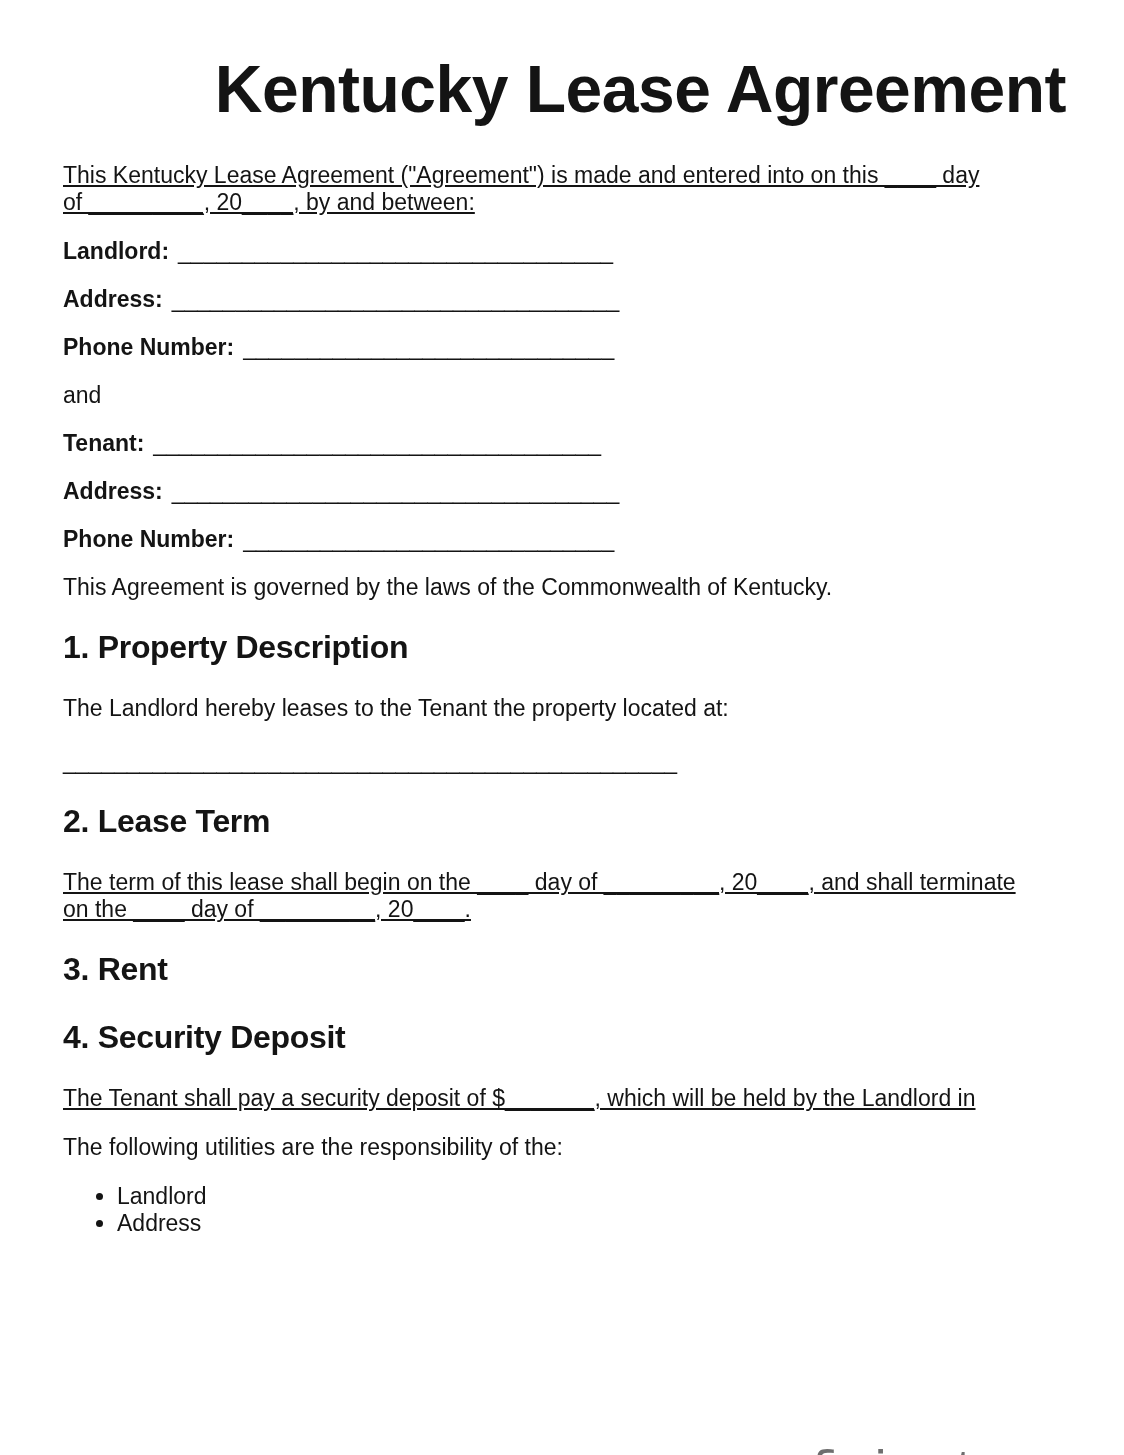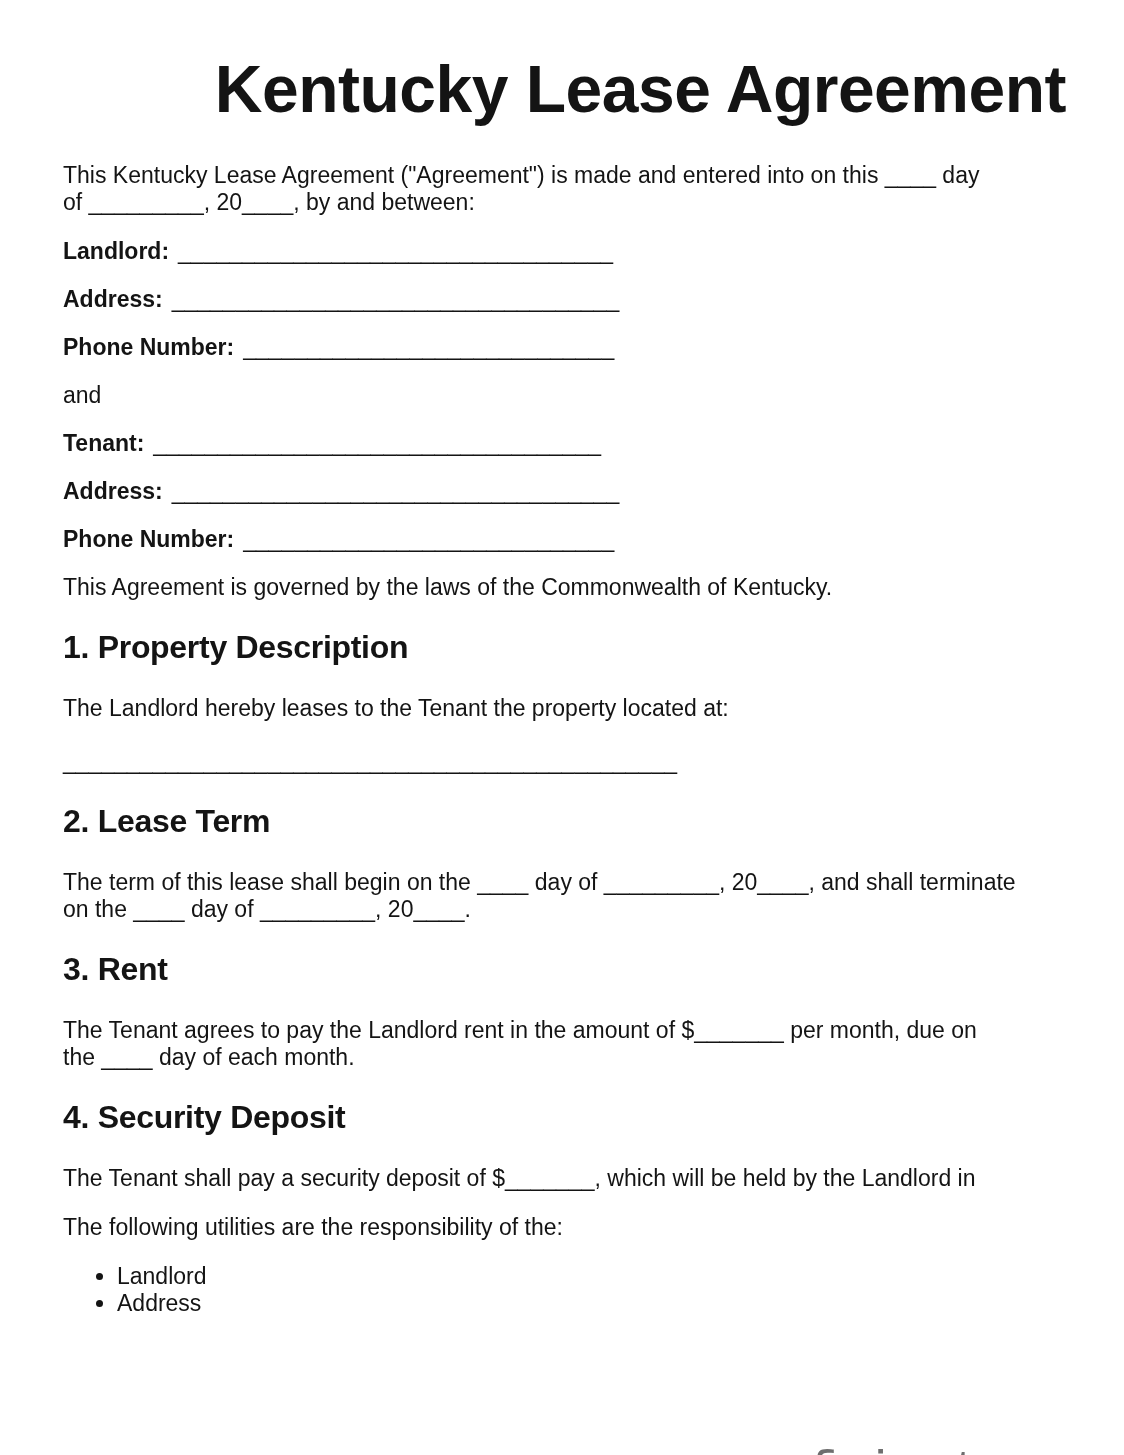--- a/index.html
+++ b/index.html
@@ -26,20 +26,21 @@
     letter-spacing: -0.5px;
     text-align: right;
   }
   p, .para {
     font-size: 23px;
     line-height: 27px;
     margin: 0 0 22px 0;
   }
   .para .line {
     display: block;
+    text-decoration: underline;
   }
   .field-row {
     margin: 9px 0 21px 0;
     white-space: nowrap;
   }
   .field-label {
     font-weight: bold;
     margin-right: 9px;
   }
   .field-blank {
@@ -116,24 +117,20 @@
   <p class="para">The Landlord hereby leases to the Tenant the property located at:</p>
   <p class="para blank-line">________________________________________________</p>
 
   <h2 class="section-heading">2. Lease Term</h2>
   <p class="para">
     <span class="line">The term of this lease shall begin on the ____ day of _________, 20____, and shall terminate</span>
     <span class="line">on the ____ day of _________, 20____.</span>
   </p>
 
   <h2 class="section-heading">3. Rent</h2>
-  <p class="para">
-    <span class="line">The Tenant agrees to pay the Landlord rent in the amount of $_______ per month, due on</span>
-    <span class="line">the ____ day of each month.</span>
-  </p>
 
   <h2 class="section-heading">4. Security Deposit</h2>
   <p class="para">
     <span class="line">The Tenant shall pay a security deposit of $_______, which will be held by the Landlord in</span>
   </p>
 
   <p class="para">The following utilities are the responsibility of the:</p>
 
   <ul class="utility-list">
     <li>Landlord</li>

